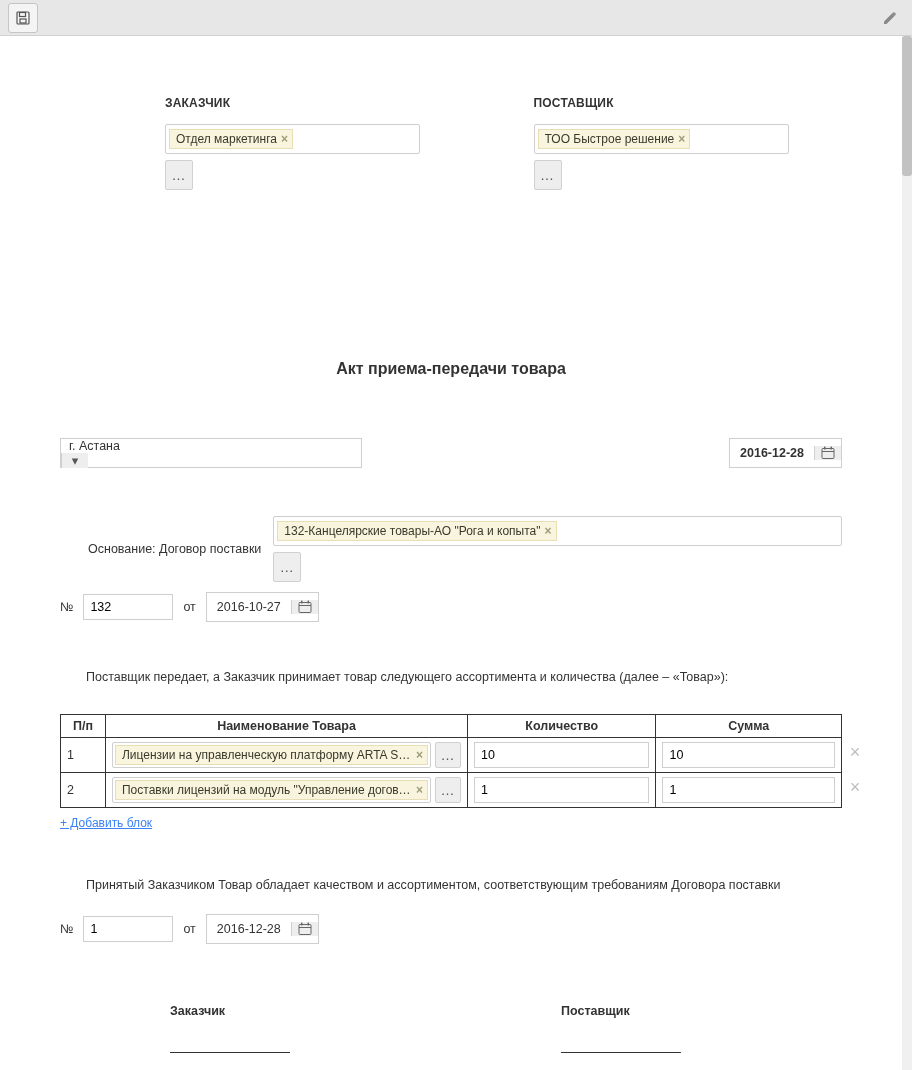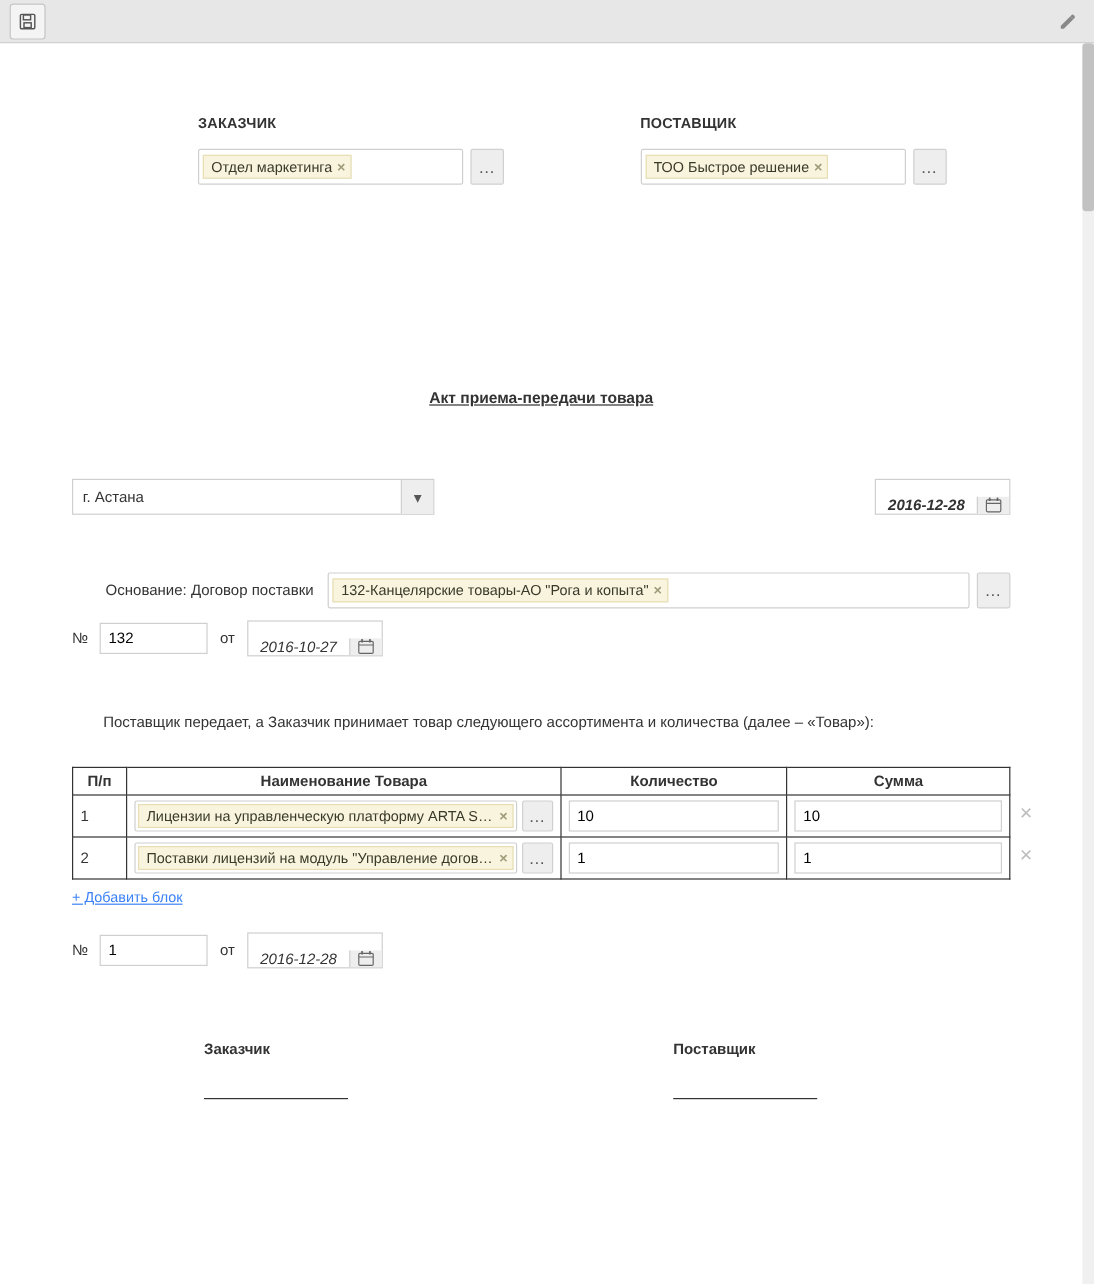--- a/index.html
+++ b/index.html
@@ -77,21 +77,21 @@
 
   .section-label {
     font-weight: bold;
     font-size: 12px;
     text-transform: uppercase;
     margin-bottom: 14px;
     letter-spacing: 0.2px;
   }
 
   
-  .ref-row { display: flex; gap: 6px; }
+  .ref-row { display: flex; gap: 6px; flex-direction: column; }
   .ref-box {
     border: 1px solid #cfcfcf;
     border-radius: 2px;
     background: #fff;
     min-height: 24px;
     padding: 2px 3px;
     display: flex;
     align-items: center;
     flex: 1;
   }
@@ -130,38 +130,38 @@
     justify-content: center;
     color: #555;
     cursor: pointer;
     font-size: 14px;
     letter-spacing: 1px;
   }
 
   .doc-title {
     text-align: center;
     font-weight: bold;
-    font-size: 13px;
+    font-size: 16px;
     margin: 170px 0 60px;
-    text-decoration: underline;
   }
 
   .row-flex {
     display: flex;
     align-items: center;
     gap: 8px;
   }
   .spread { justify-content: space-between; }
 
   .select-box {
     border: 1px solid #cfcfcf;
     height: 28px;
     display: flex;
     align-items: stretch;
     width: 300px;
+    flex-direction: column;
   }
   .select-box .val {
     padding: 0 8px;
     display: flex;
     align-items: center;
     flex: 1;
     font-size: 12.5px;
   }
   .select-box .arrow {
     width: 26px;
@@ -170,22 +170,21 @@
     display: flex;
     align-items: center;
     justify-content: center;
     color: #555;
   }
 
   .date-box {
     border: 1px solid #cfcfcf;
     height: 28px;
     display: flex;
-    align-items: flex-end;
-    font-style: italic;
+    align-items: center;
   }
   .date-box .val {
     padding: 0 10px;
     display: flex;
     align-items: center;
     font-weight: bold;
     font-size: 12.5px;
   }
   .date-box .cal {
     width: 26px;
@@ -460,20 +459,21 @@
             <span class="row-del" style="position:absolute; right:-22px; top:4px;">×</span>
           </td>
         </tr>
       </tbody>
     </table>
     <span class="addlink">+ Добавить блок</span>
 
     
 
     
+    <div class="para mt-big">Принятый Заказчиком Товар обладает качеством и ассортиментом, соответствующим требованиям Договора поставки</div>
 
     <div class="num-row mt-sm" style="margin-top:22px;">
       <span>№</span>
       <input class="text-in" style="width: 90px;" value="1">
       <span>от</span>
       <div class="date-box plain">
         <div class="val">2016-12-28</div>
         <div class="cal">
           <svg width="14" height="14" viewBox="0 0 14 14" fill="#666">
             <rect x="1" y="2.5" width="12" height="10" rx="1" fill="none" stroke="#666"></rect>

